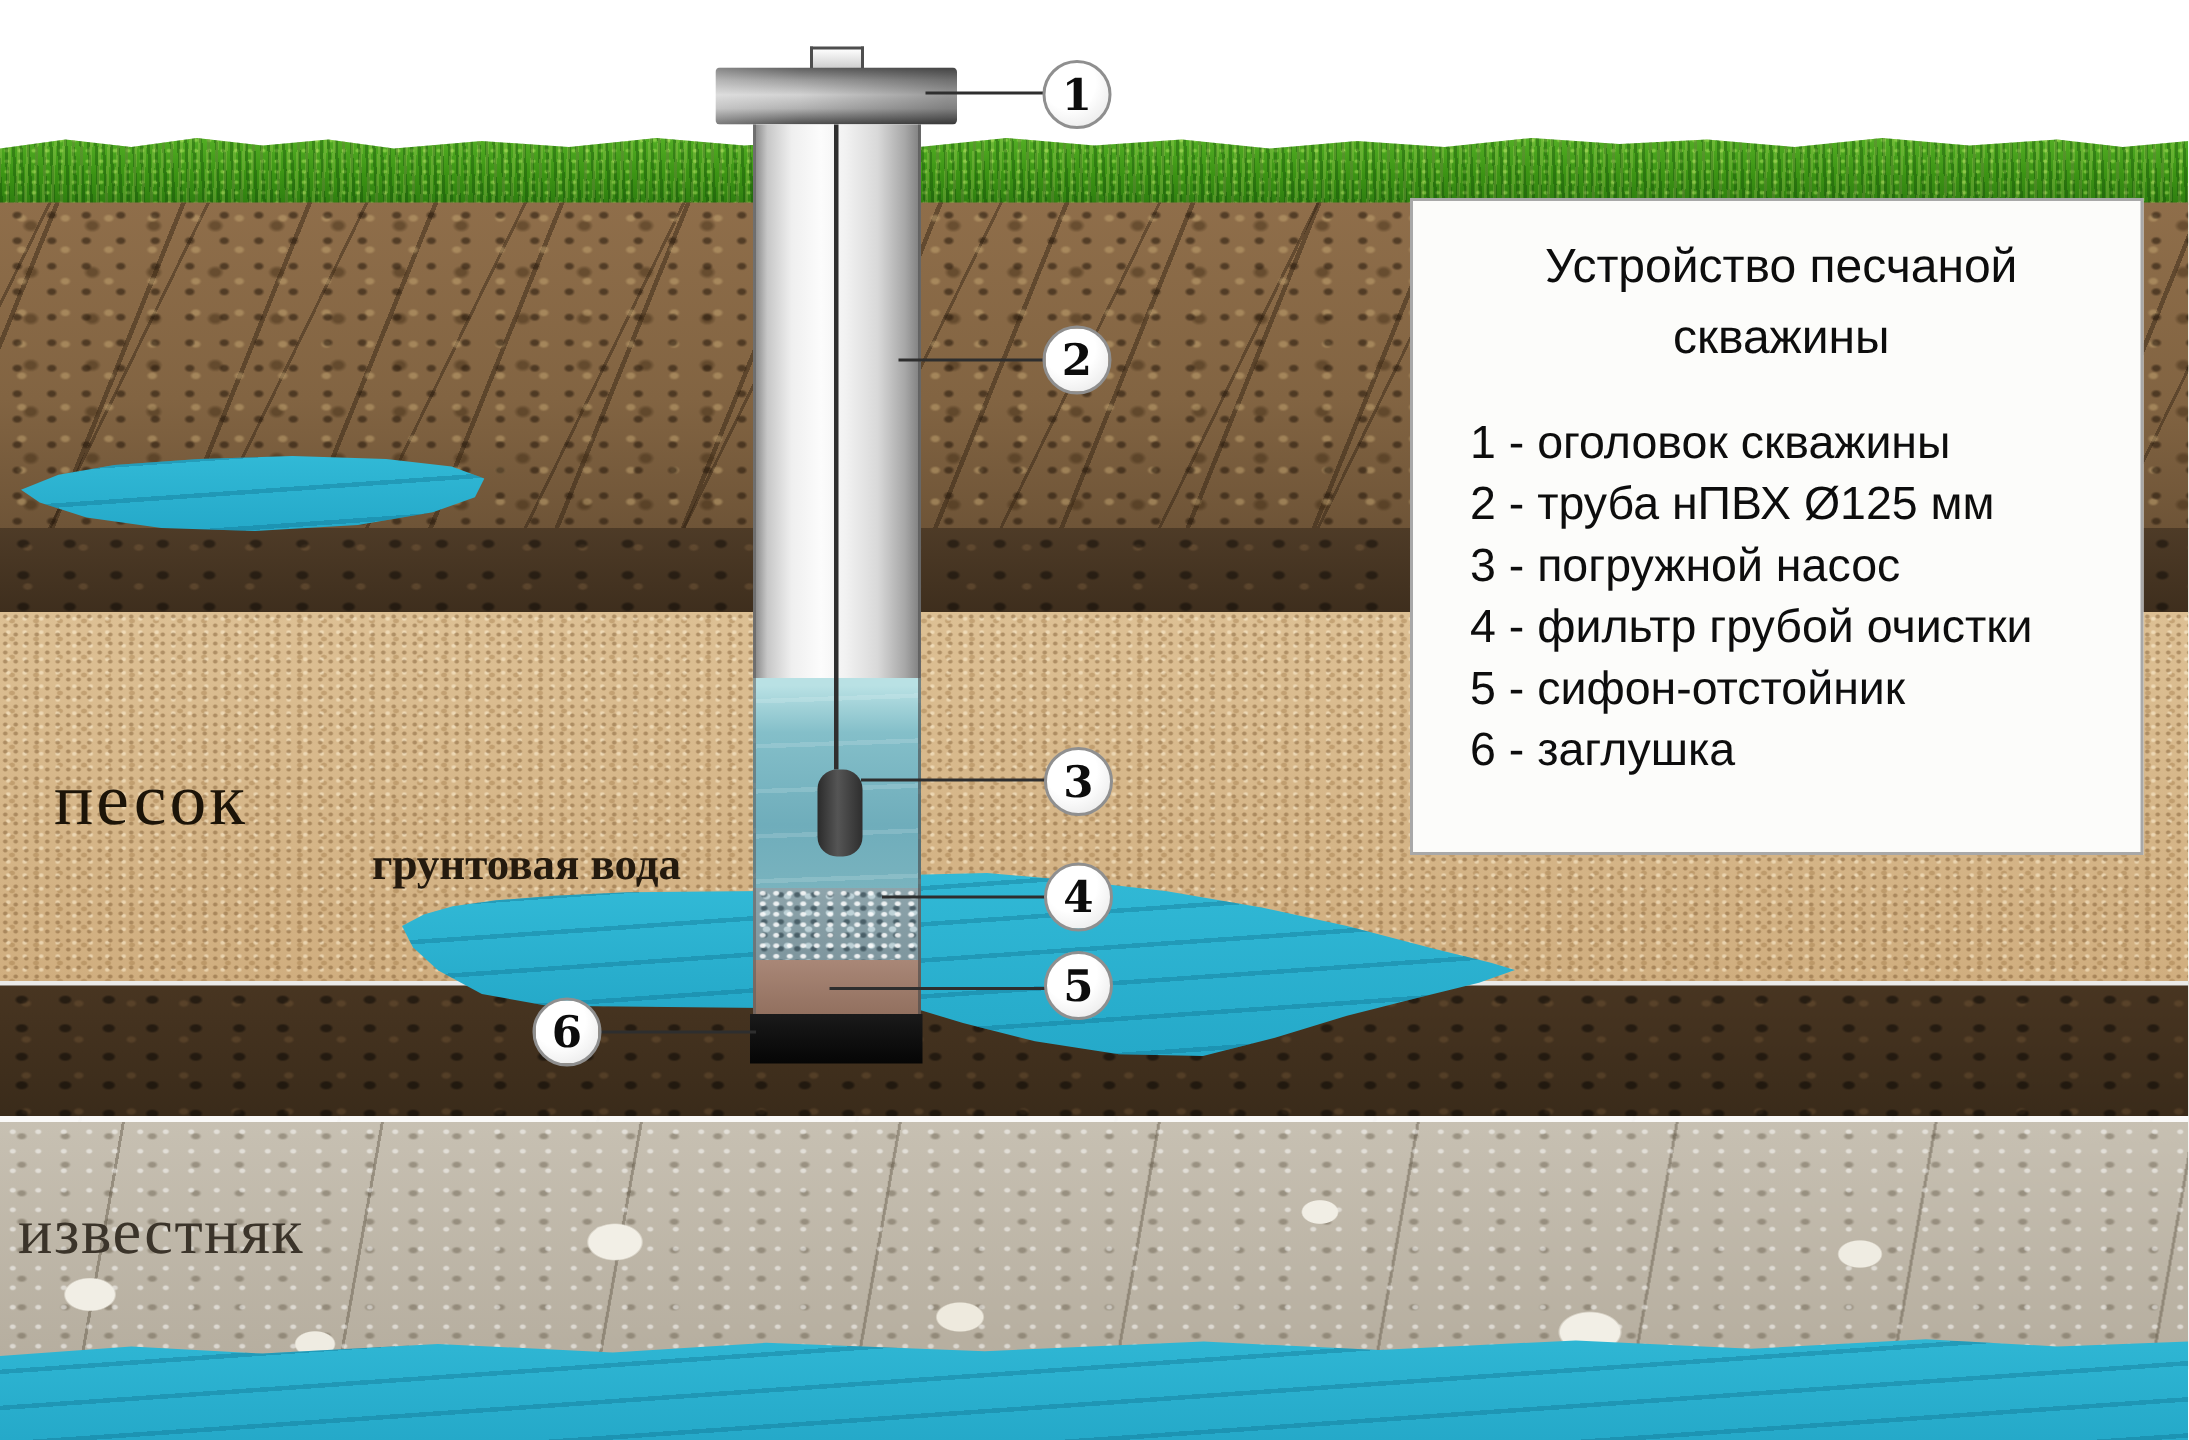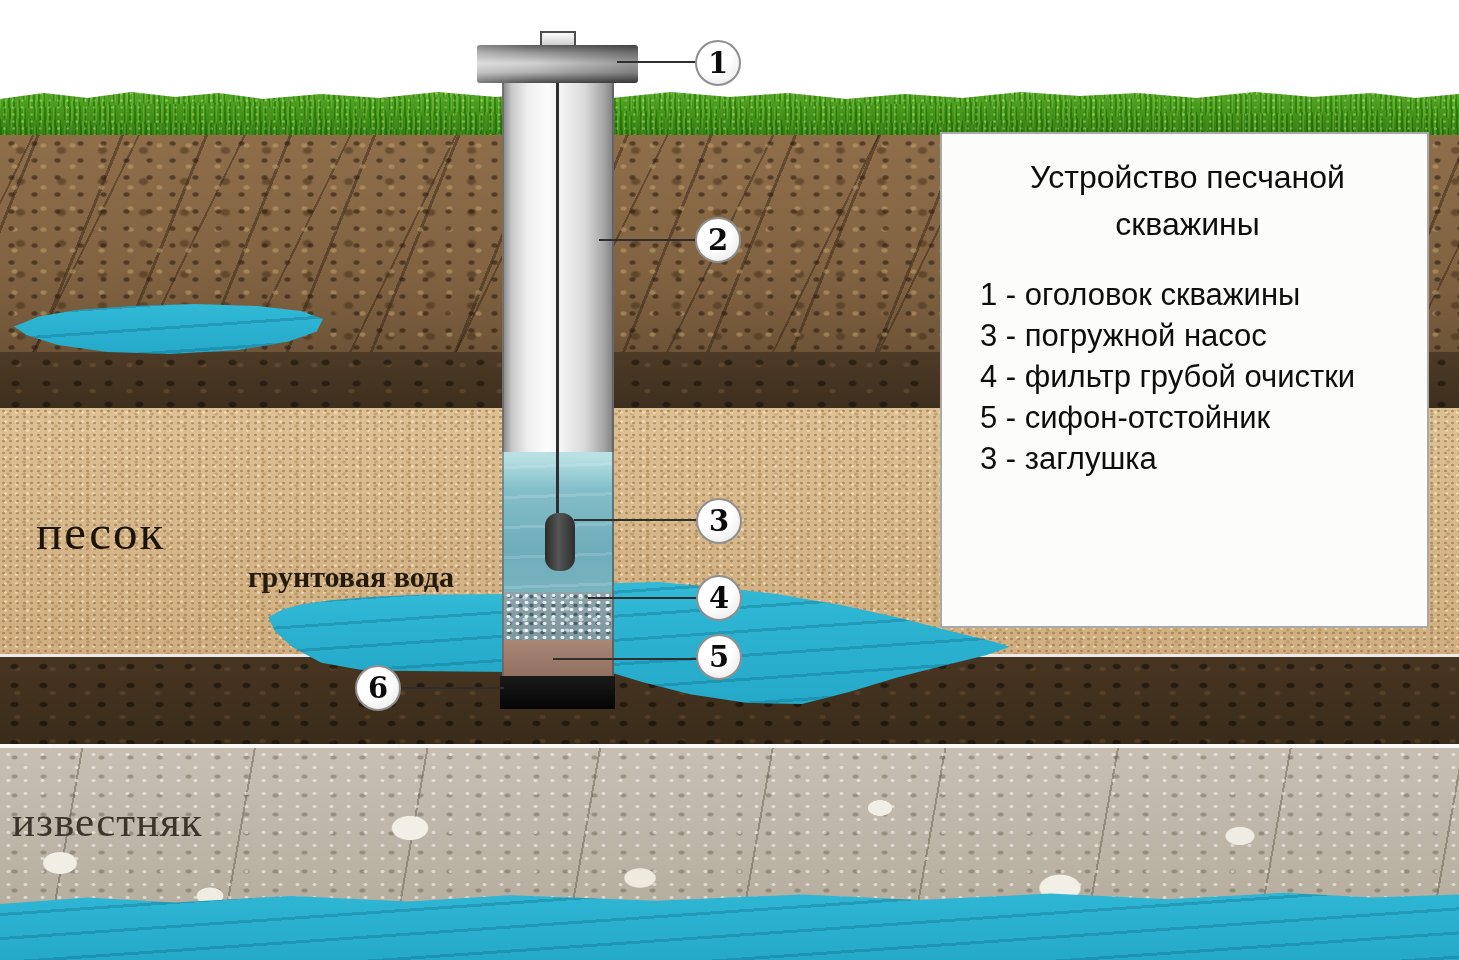--- a/index.html
+++ b/index.html
@@ -118,21 +118,21 @@
   .co3{left:696px;top:498px;} .co4{left:696px;top:575px;}
   .co5{left:696px;top:634px;} .co6{left:355px;top:665px;}
   .cl1{left:617px;top:61px;width:79px;}
   .cl2{left:599px;top:239px;width:98px;}
   .cl3{left:574px;top:519px;width:123px;}
   .cl4{left:588px;top:597px;width:109px;}
   .cl5{left:553px;top:658px;width:144px;}
   .cl6{left:400px;top:687px;width:104px;}
 
   
-  .legend{position:absolute;left:940px;top:132px;width:489px;height:496px;z-index:8;box-sizing:border-box;
+  .legend{position:absolute;left:940px;top:132px;width:489px;height:438px;z-index:8;box-sizing:border-box;
     background:#fcfcfa;border:2px solid #a8a8a8;padding:18px 20px 0 26px;color:#0d0d0d;}
   .legend-title{width:400px;margin:2px auto 0;text-align:center;font-size:32px;line-height:47px;}
   .legend-items{list-style:none;margin:26px 12px 0;padding:0;}
   .legend-items li{font-size:31px;line-height:41px;white-space:nowrap;}
 </style>
 </head>
 <body>
 
 <div class="scene">
 
@@ -185,20 +185,21 @@
       <span>5</span>
     </div>
   <div class="co co6">
       <span>6</span>
     </div>
 
   <div class="legend">
     <div class="legend-title">Устройство песчаной скважины</div>
     <ul class="legend-items">
       <li>1 - оголовок скважины</li>
+      <li>2 - труба нПВХ Ø125 мм</li>
       <li>3 - погружной насос</li>
       <li>4 - фильтр грубой очистки</li>
       <li>5 - сифон-отстойник</li>
-      <li>3 - заглушка</li>
+      <li>6 - заглушка</li>
     </ul>
   </div>
 
 </div>
 
 </body></html>

